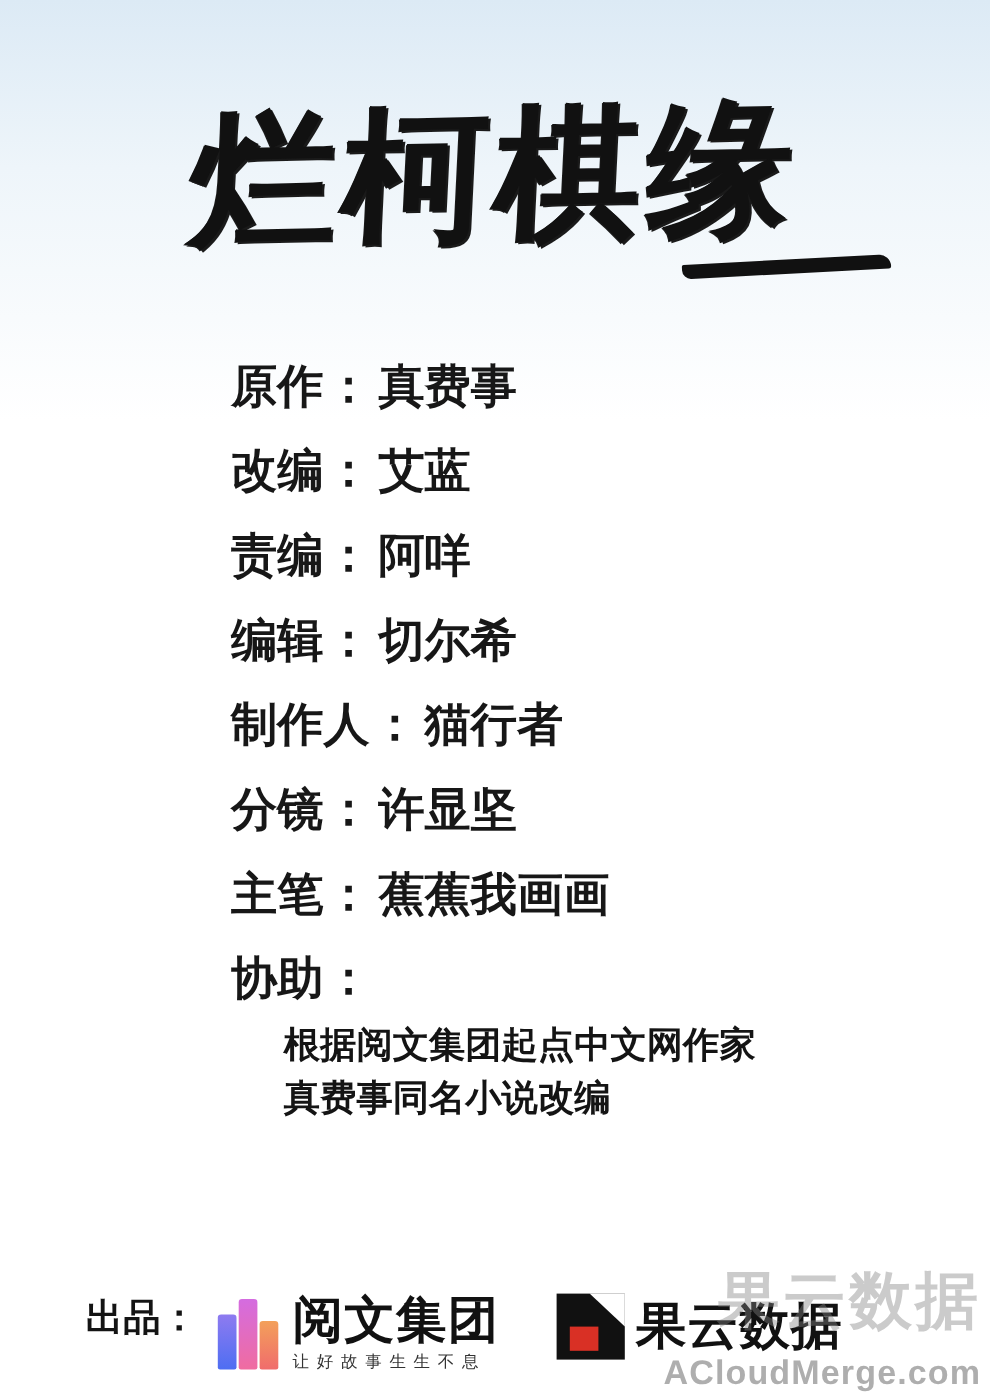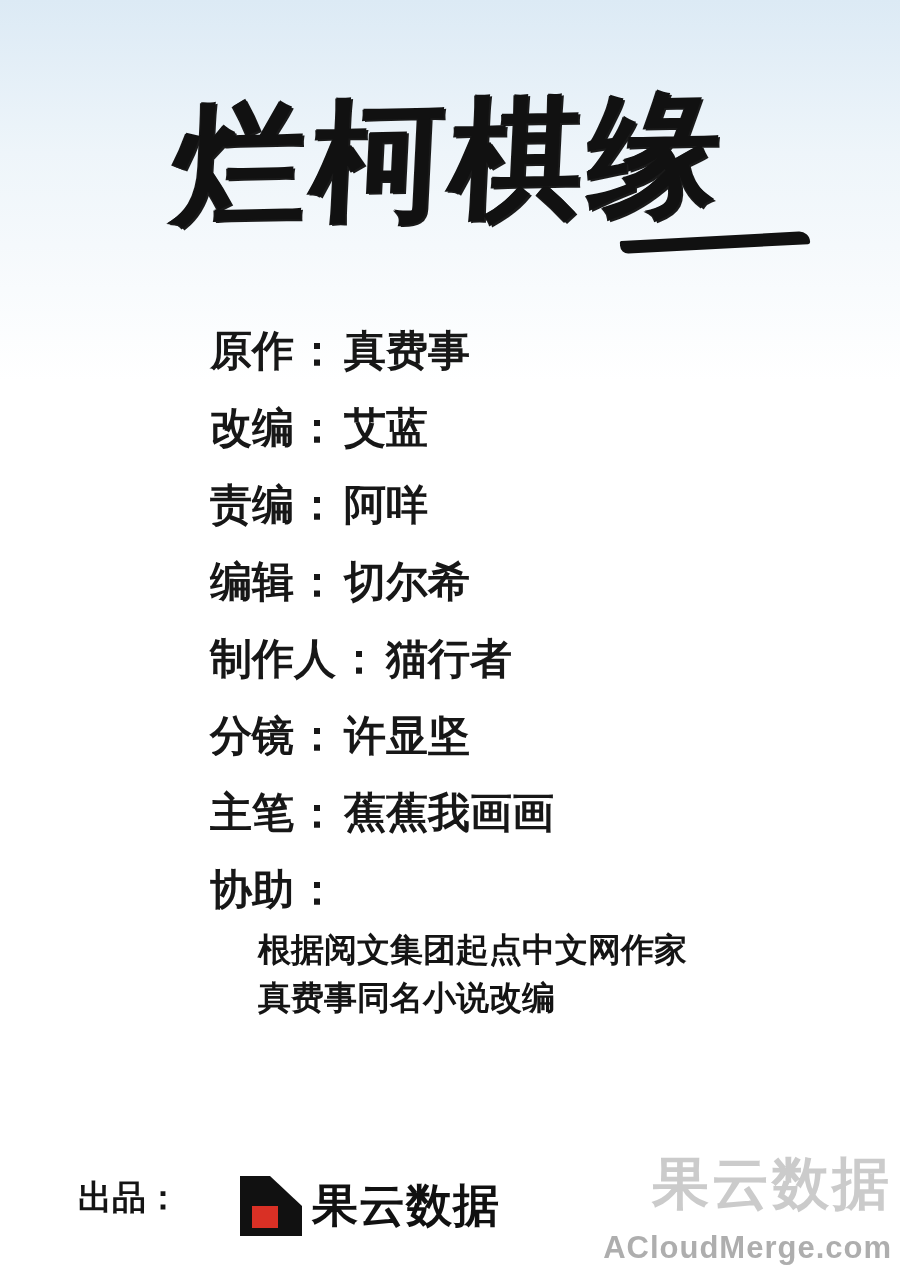--- a/index.html
+++ b/index.html
@@ -274,20 +274,31 @@
 
   <div class="source-note">
     <div>根据阅文集团起点中文网作家</div>
     <div>真费事同名小说改编</div>
   </div>
 
   <div class="publisher-row">
 
     <div class="publisher-label">出品：</div>
 
+    <div class="logo-yuewen">
+      <div class="yw-mark">
+        <div class="pg pg1"></div>
+        <div class="pg pg2"></div>
+        <div class="pg pg3"></div>
+      </div>
+      <div class="yw-text-col">
+        <div class="yw-name">阅文集团</div>
+        <div class="yw-slogan">让好故事生生不息</div>
+      </div>
+    </div>
 
     <div class="logo-hantai">
       <div class="ht-mark">
         <div class="cut"></div>
         <div class="red"></div>
       </div>
       <div class="ht-name">果云数据</div>
     </div>
 
   </div>

